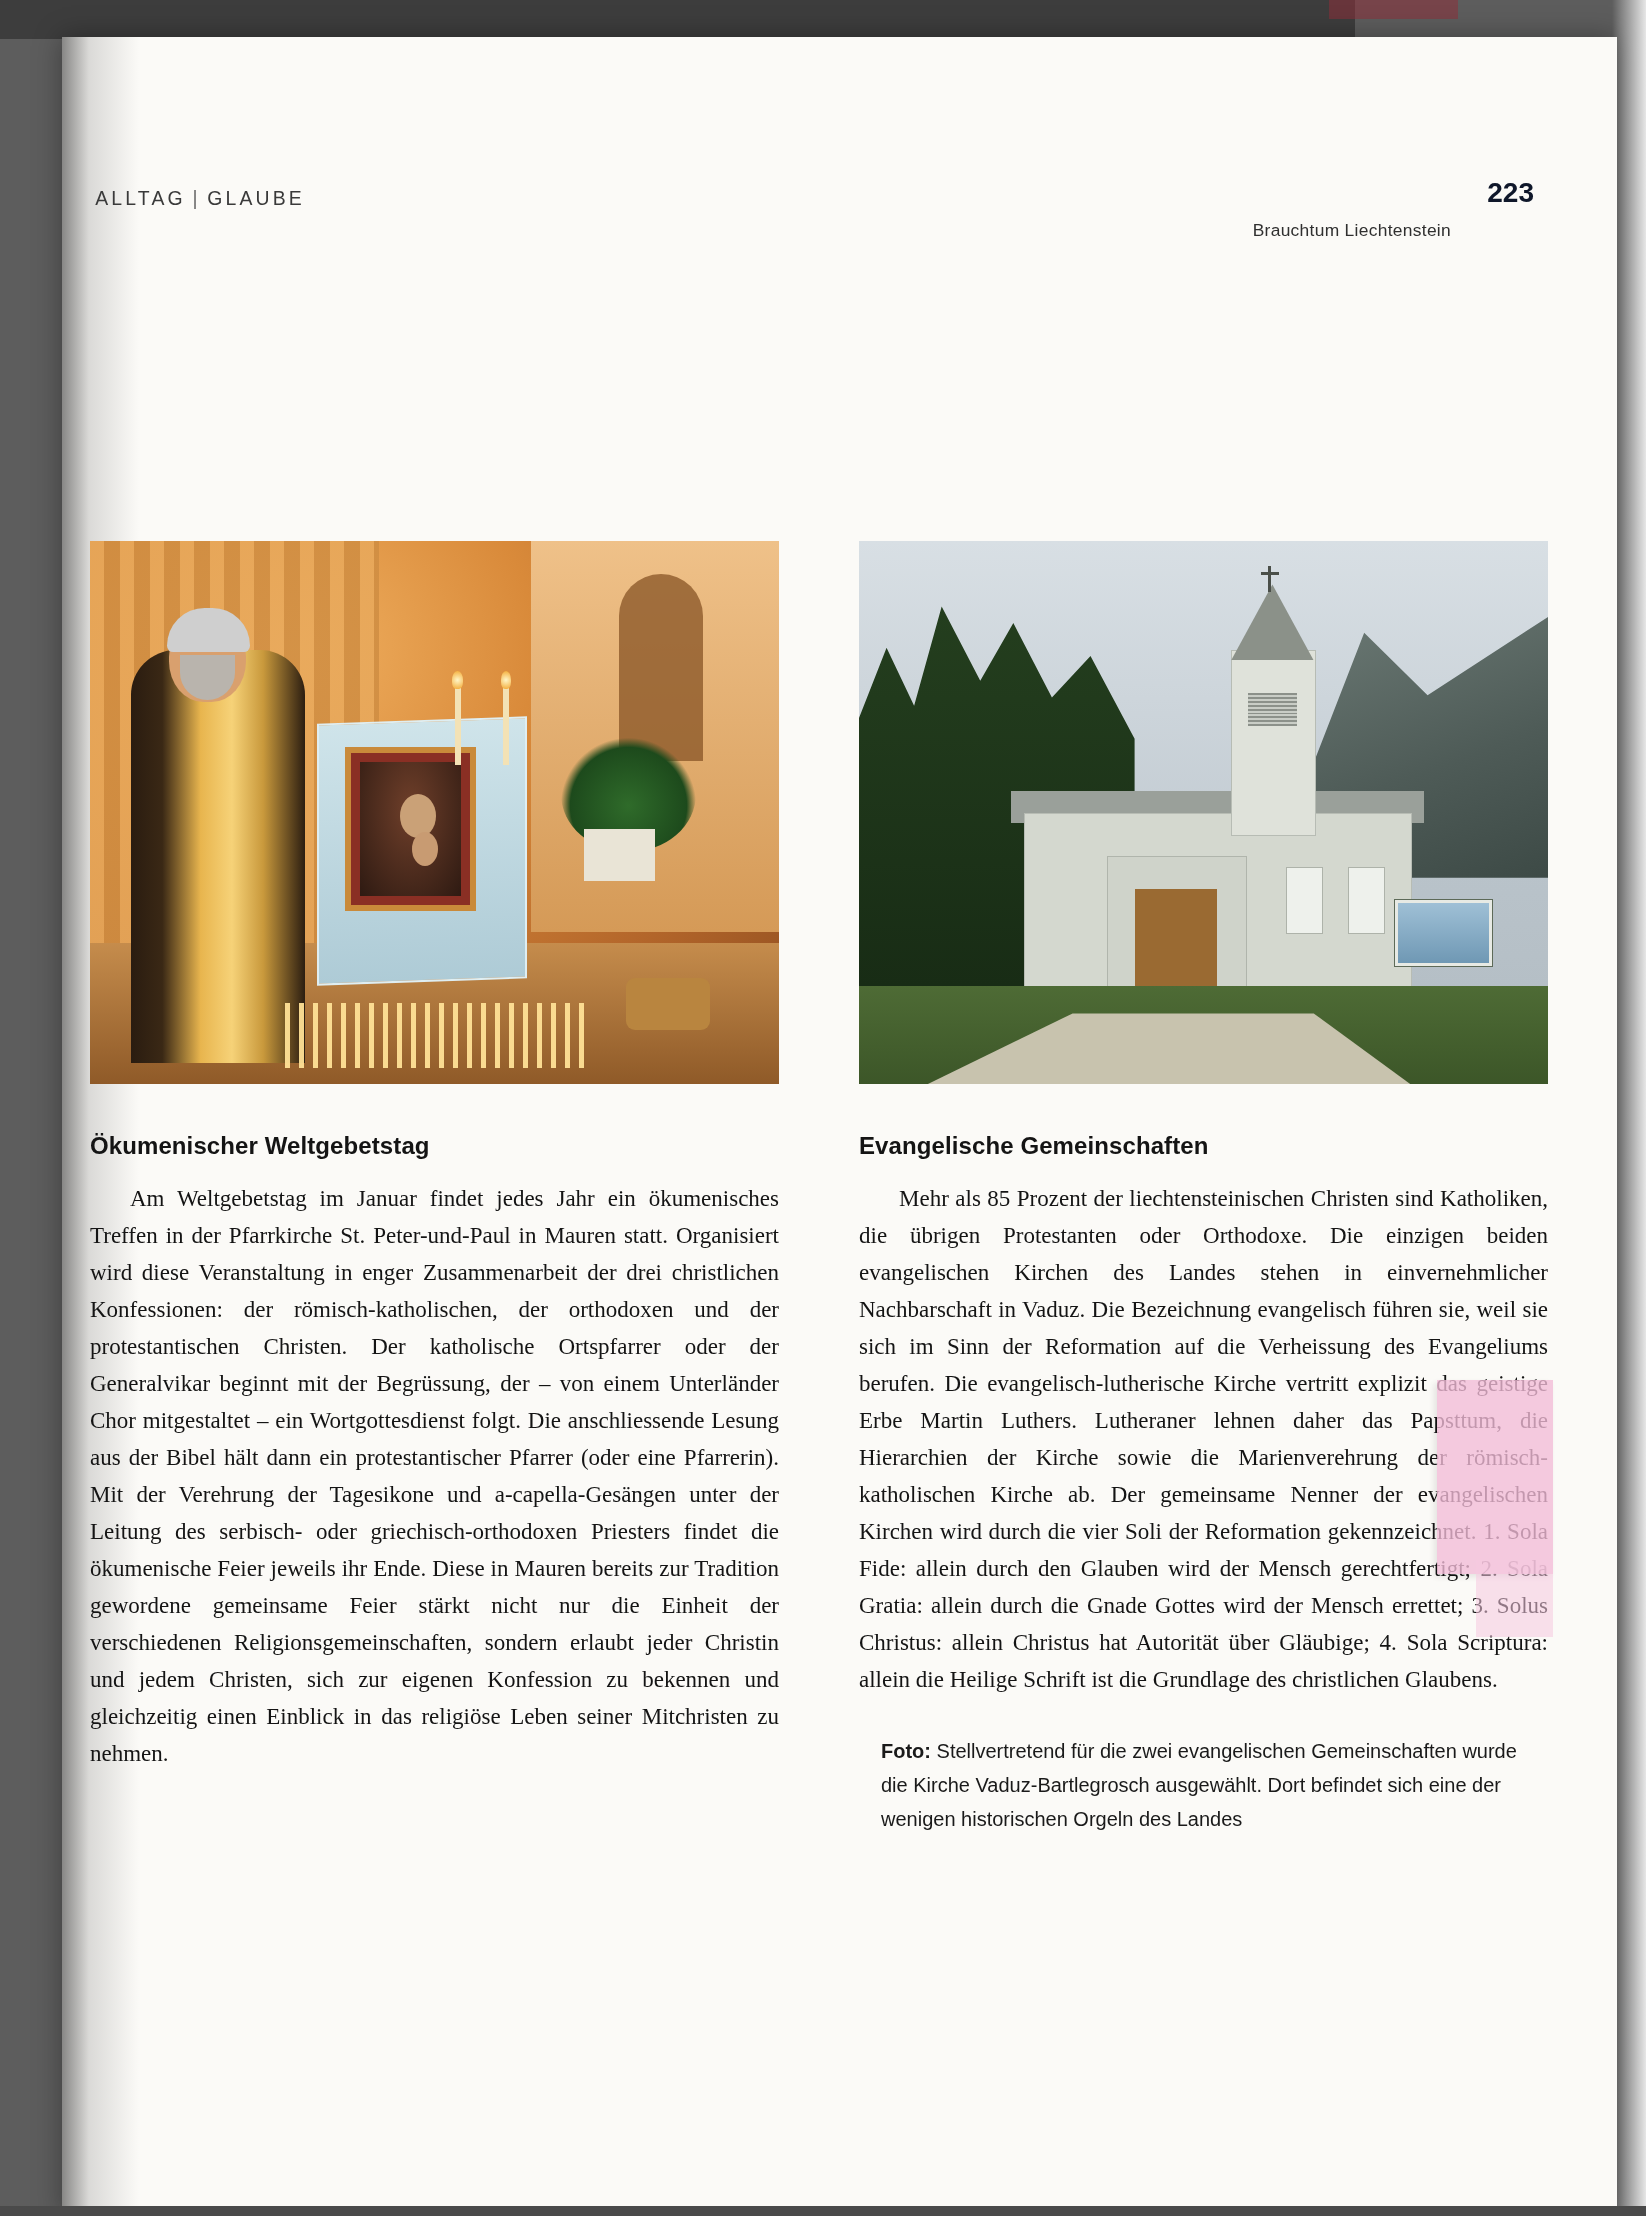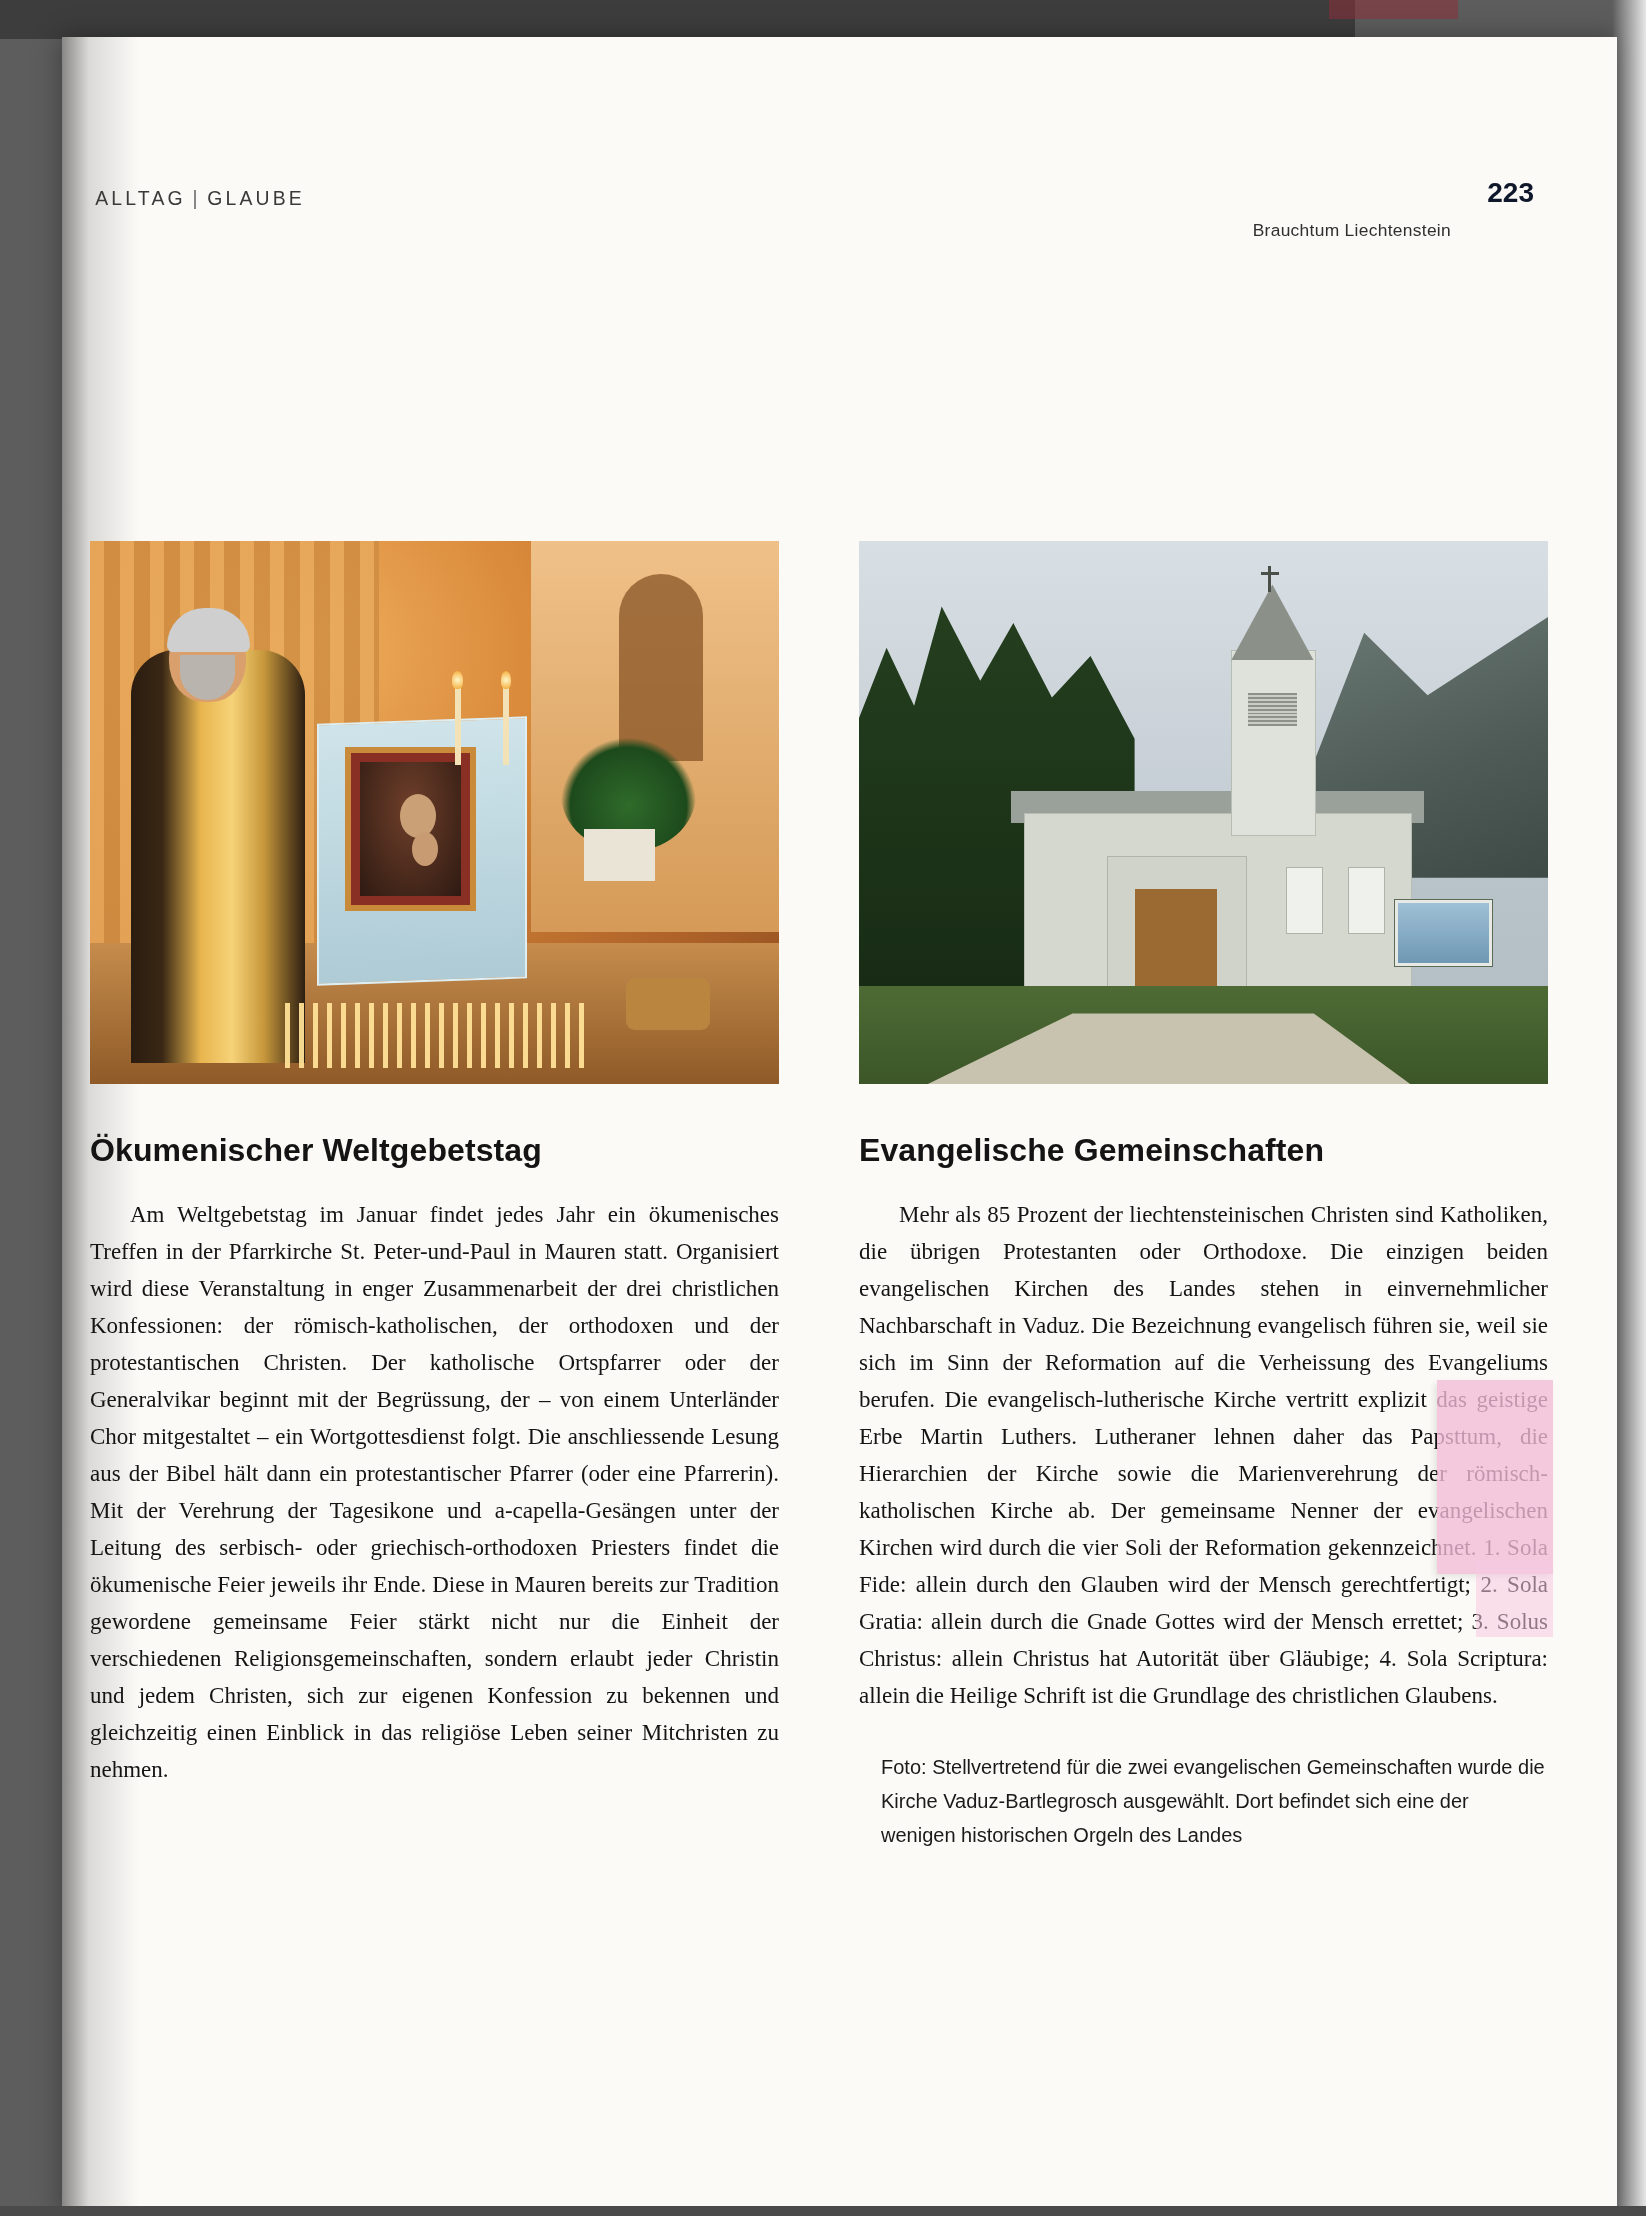--- a/index.html
+++ b/index.html
@@ -301,21 +301,21 @@
     background: #e7eaE4; border: 1.9px solid #5d6a58;
   }
   .ph2 .board-in {
     position: absolute; inset: 2.6px; background: linear-gradient(180deg,#9fc0d6,#6f98b4);
   }
 
   
   .sub-head {
     margin-top: 48px;
     font-family: "Liberation Sans", sans-serif;
-    font-size: 32px;
+    font-size: 24px;
     font-weight: bold;
     color: #141414;
     letter-spacing: 0.1px;
   }
   .body-text {
     margin-top: 14px;
     font-family: "Liberation Serif", serif;
     font-size: 23px;
     line-height: 37px;
     color: #141414;
@@ -324,21 +324,21 @@
     hyphens: auto;
   }
   .caption {
     margin-top: 36px;
     font-family: "Liberation Sans", sans-serif;
     font-size: 20px;
     line-height: 34px;
     color: #1a1a1a;
     padding-left: 22px;
   }
-  .caption b { font-weight: normal; }
+  .caption b { font-weight: bold; }
 
   
   .sticky {
     position: absolute;
     right: -5.2px;
     top: 1258px;
     width: 116px;
     height: 194px;
     background: #f3bcd8;
     opacity: 0.78;

